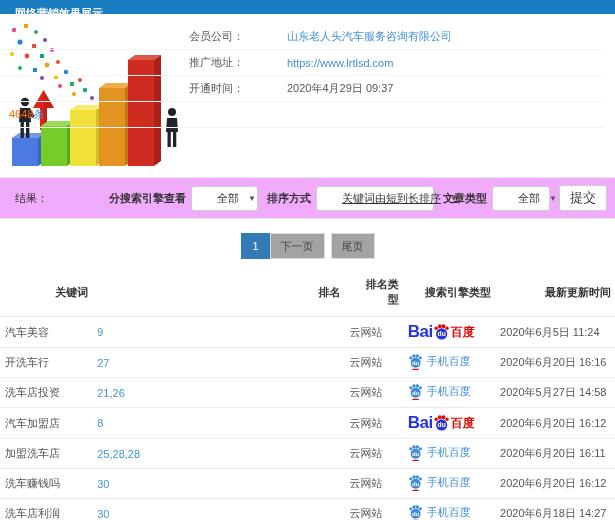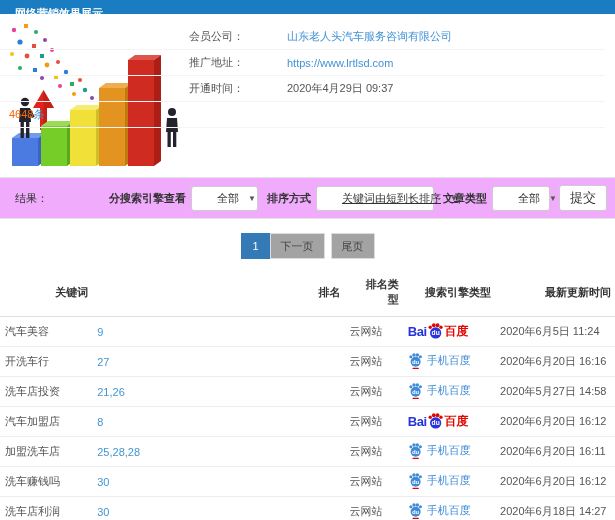--- a/index.html
+++ b/index.html
@@ -55,21 +55,21 @@
   .data-table th { text-align:right; font-weight:bold; color:#333;
     padding:9px 4px 9px 13px; border-bottom:1px solid #e0e0e0; }
   .data-table td { padding:5px 4px 5px 5px; border-bottom:1px solid #ececec;
     color:#555; height:26px; vertical-align:middle; white-space:nowrap; }
   td.rank { color:#4495d1; }
 
   
   .bd-logo, .mbd-logo { display:inline-flex; align-items:center; }
   .paw { width:17px; height:19px; }
   .mbd-logo .paw { width:15px; height:17px; }
-  .bd-bai { color:#2733dc; font-weight:bold; font-size:13px; letter-spacing:-0.5px; }
+  .bd-bai { color:#2733dc; font-weight:bold; font-size:17px; letter-spacing:-0.5px; }
   .bd-cn { color:#e10601; font-weight:bold; font-size:12px; margin-left:1px; }
   .mbd-cn { color:#3e8bd8; font-size:11px; margin-left:4px; }
 </style>
 </head>
 <body>
 
 <div class="header">
   <span>网络营销效果展示</span>
 </div>
 

